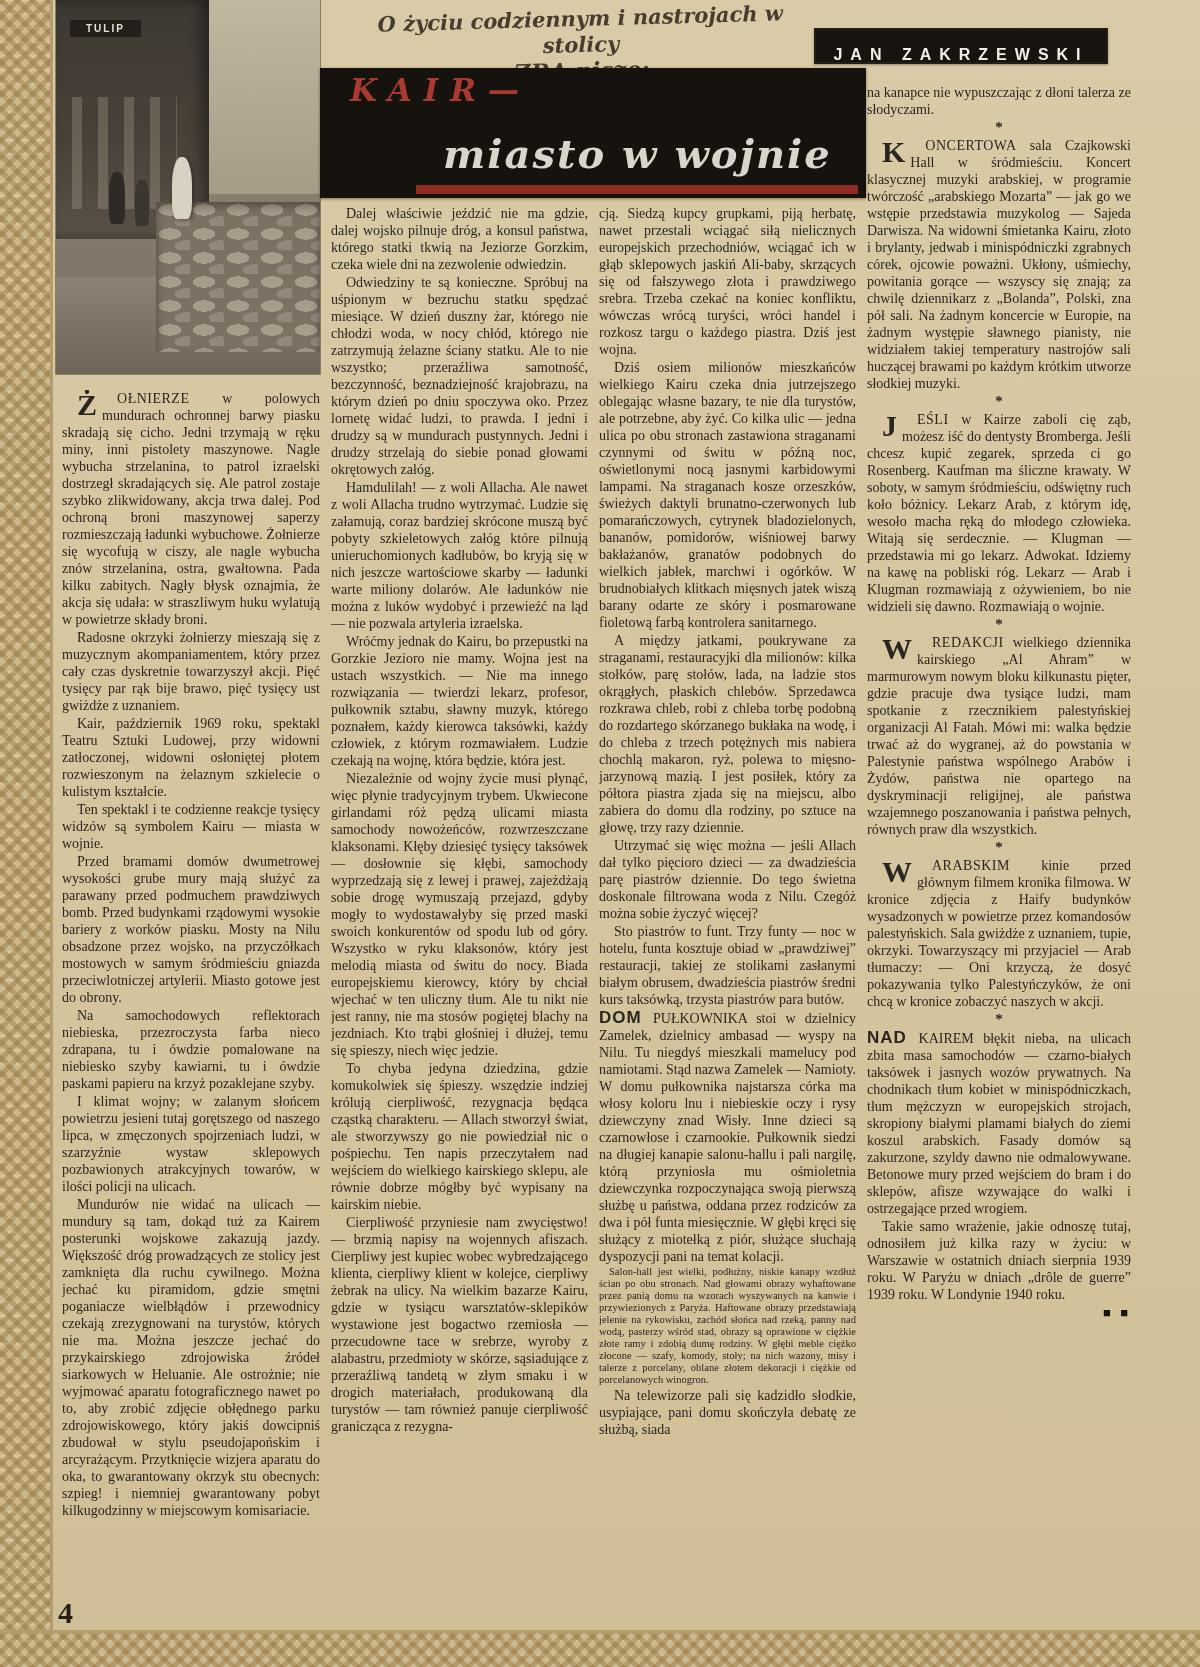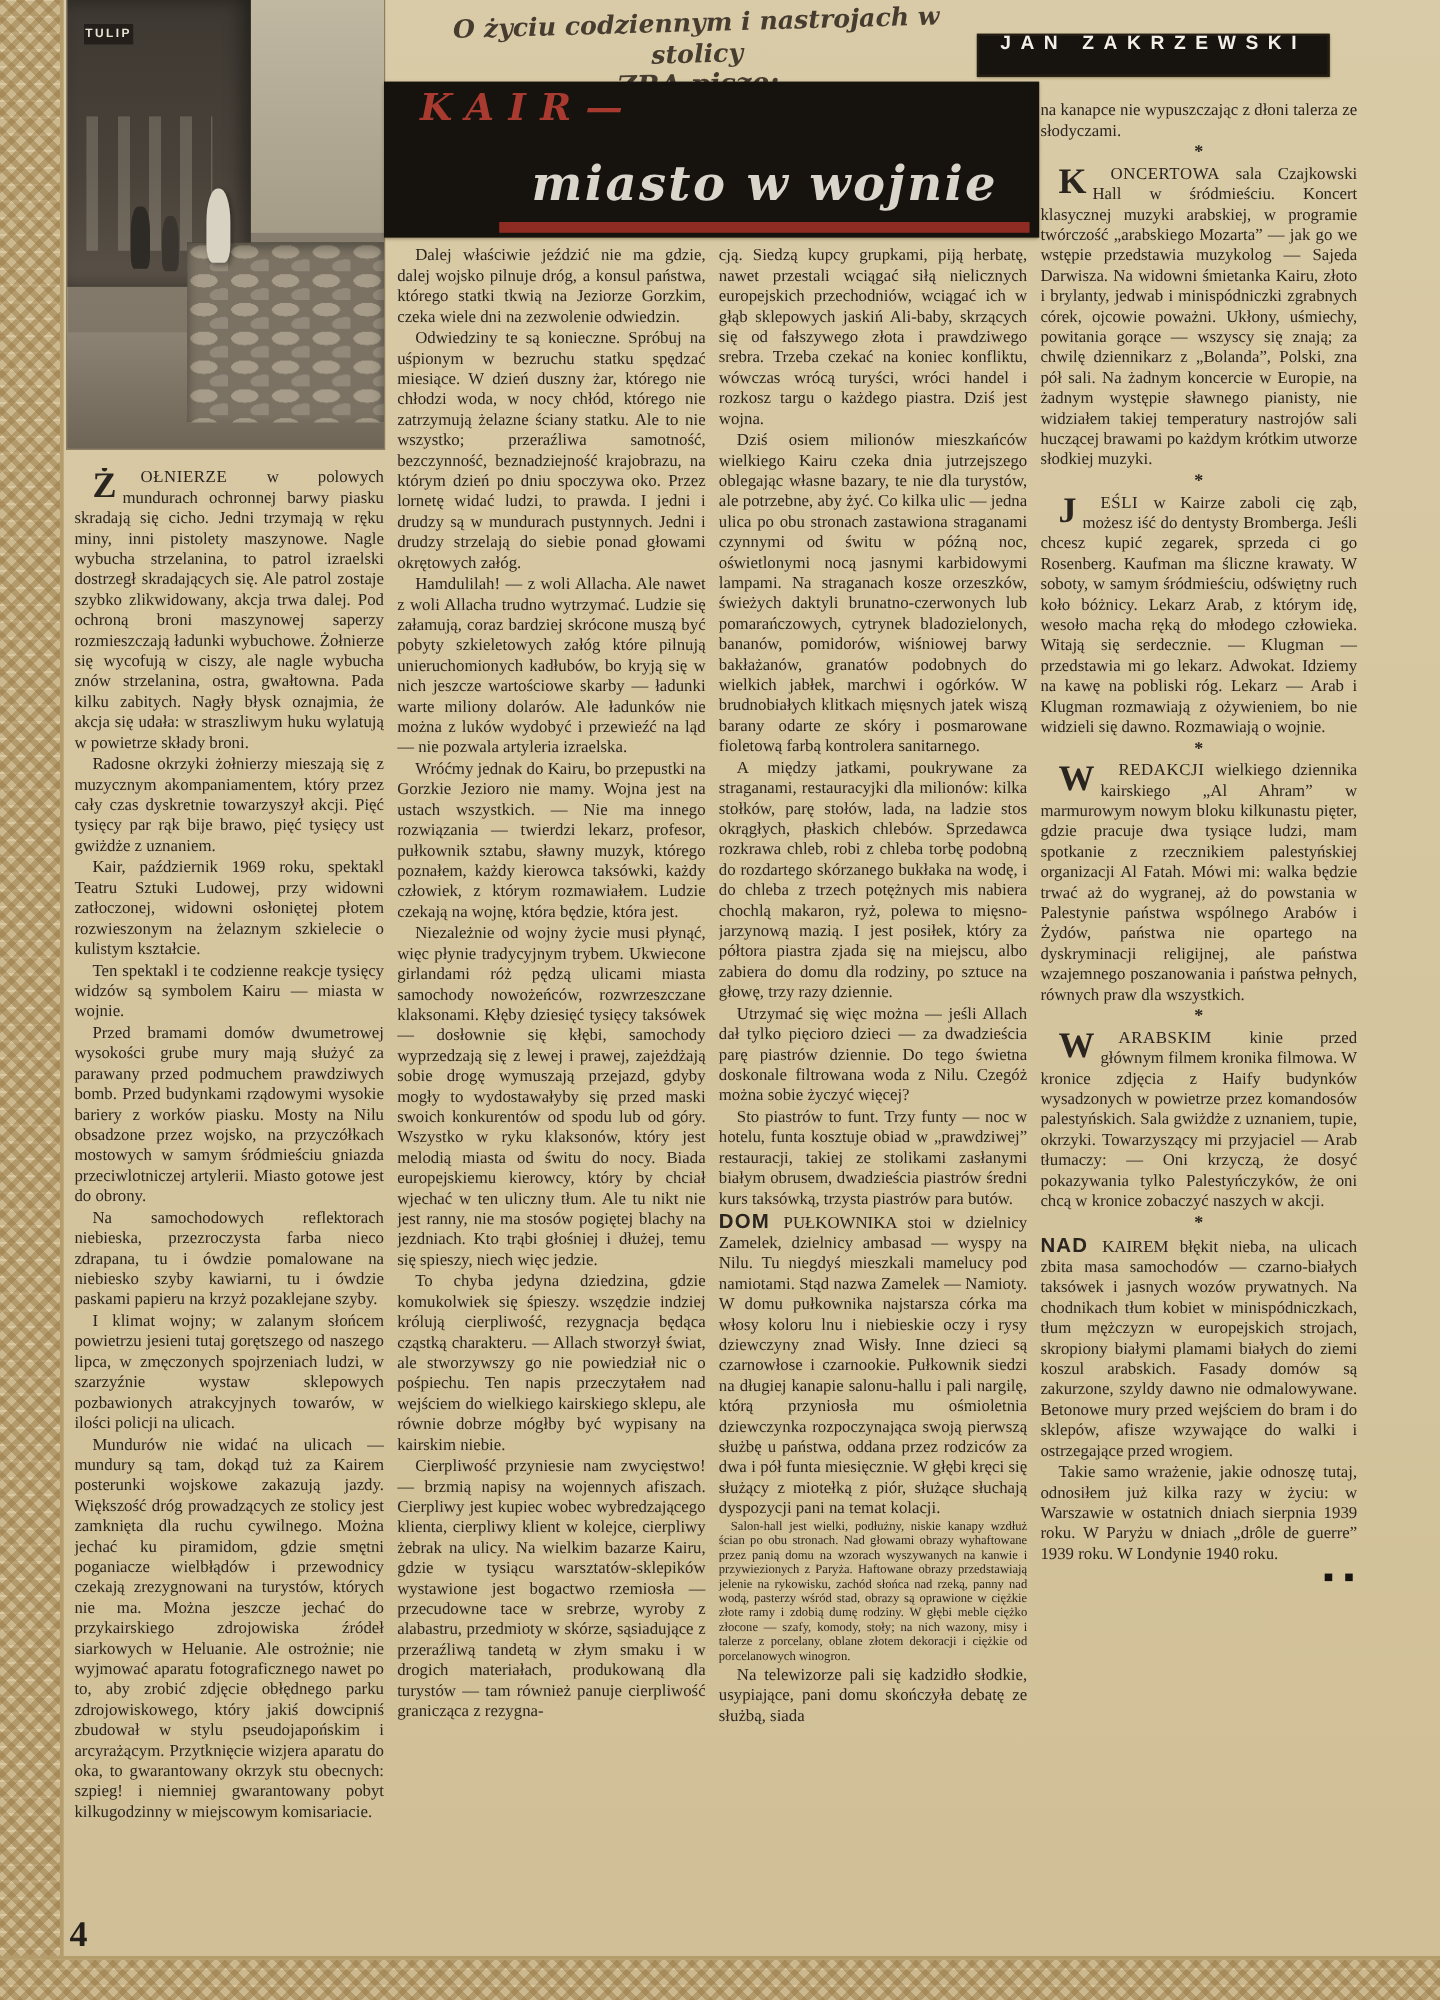--- a/index.html
+++ b/index.html
@@ -23,38 +23,38 @@
   
   .script-header{
     position:absolute;left:338px;top:6px;width:486px;
     font-family:"DejaVu Serif", serif;font-style:italic;font-weight:bold;
     font-size:21px;color:#463c30;transform:rotate(-1.6deg);text-align:center;line-height:26px;
   }
   .script-line2{font-size:23px;}
 
   .byline-box{
     position:absolute;left:814px;top:28px;width:294px;height:36px;
-    background:#17140f;color:#f3efe6;display:flex;align-items:flex-start;justify-content:center;
+    background:#17140f;color:#f3efe6;display:flex;align-items:flex-end;justify-content:center;
     font-family:"Liberation Sans", sans-serif;font-weight:bold;font-size:16px;letter-spacing:8px;
     box-shadow:inset 0 0 0 2px #241d14, 0 1px 2px rgba(60,40,10,.4);
   }
 
   
   .photo{
     position:absolute;left:56px;top:0;width:264px;height:374px;overflow:hidden;
     background:linear-gradient(180deg,#9a9183 0%,#8a8173 45%,#756c5e 100%);
     box-shadow:0 0 0 1px #8b7c62;
   }
   .ph-sky{position:absolute;right:0;top:0;width:46%;height:52%;background:linear-gradient(180deg,#c1b8a2,#a59c88);}
   .ph-building{position:absolute;left:0;top:0;width:58%;height:64%;
     background:linear-gradient(180deg,#3d3831 0%,#49423a 60%,#5a5248 100%);
     box-shadow:inset -8px 0 14px rgba(0,0,0,.4);}
   .ph-windows{position:absolute;left:6%;top:26%;width:40%;height:30%;
     background:repeating-linear-gradient(90deg, rgba(200,190,170,.25) 0 10px, rgba(0,0,0,0) 10px 26px);}
-  .ph-sign{position:absolute;left:14px;top:20px;padding:3px 1px;background:#241f1a;color:#e8e2d2;
+  .ph-sign{position:absolute;left:14px;top:20px;padding:3px 16px;background:#241f1a;color:#e8e2d2;
     font-family:"Liberation Sans", sans-serif;font-size:10px;letter-spacing:2px;font-weight:bold;}
   .ph-street{position:absolute;left:0;bottom:0;width:100%;height:26%;
     background:linear-gradient(180deg,#8c8374,#6e6557);}
   .ph-sandbags{position:absolute;right:0;bottom:6%;width:62%;height:40%;
     background-color:#7b7263;
     background-image:
       radial-gradient(ellipse 16px 8px at 14px 8px, #a79c89 70%, rgba(0,0,0,0) 72%),
       radial-gradient(ellipse 16px 8px at 30px 20px, #93897a 70%, rgba(0,0,0,0) 72%);
     background-size:34px 24px;box-shadow:inset 0 4px 10px rgba(0,0,0,.35);}
   .ph-fig{position:absolute;border-radius:40% 40% 20% 20%;}

